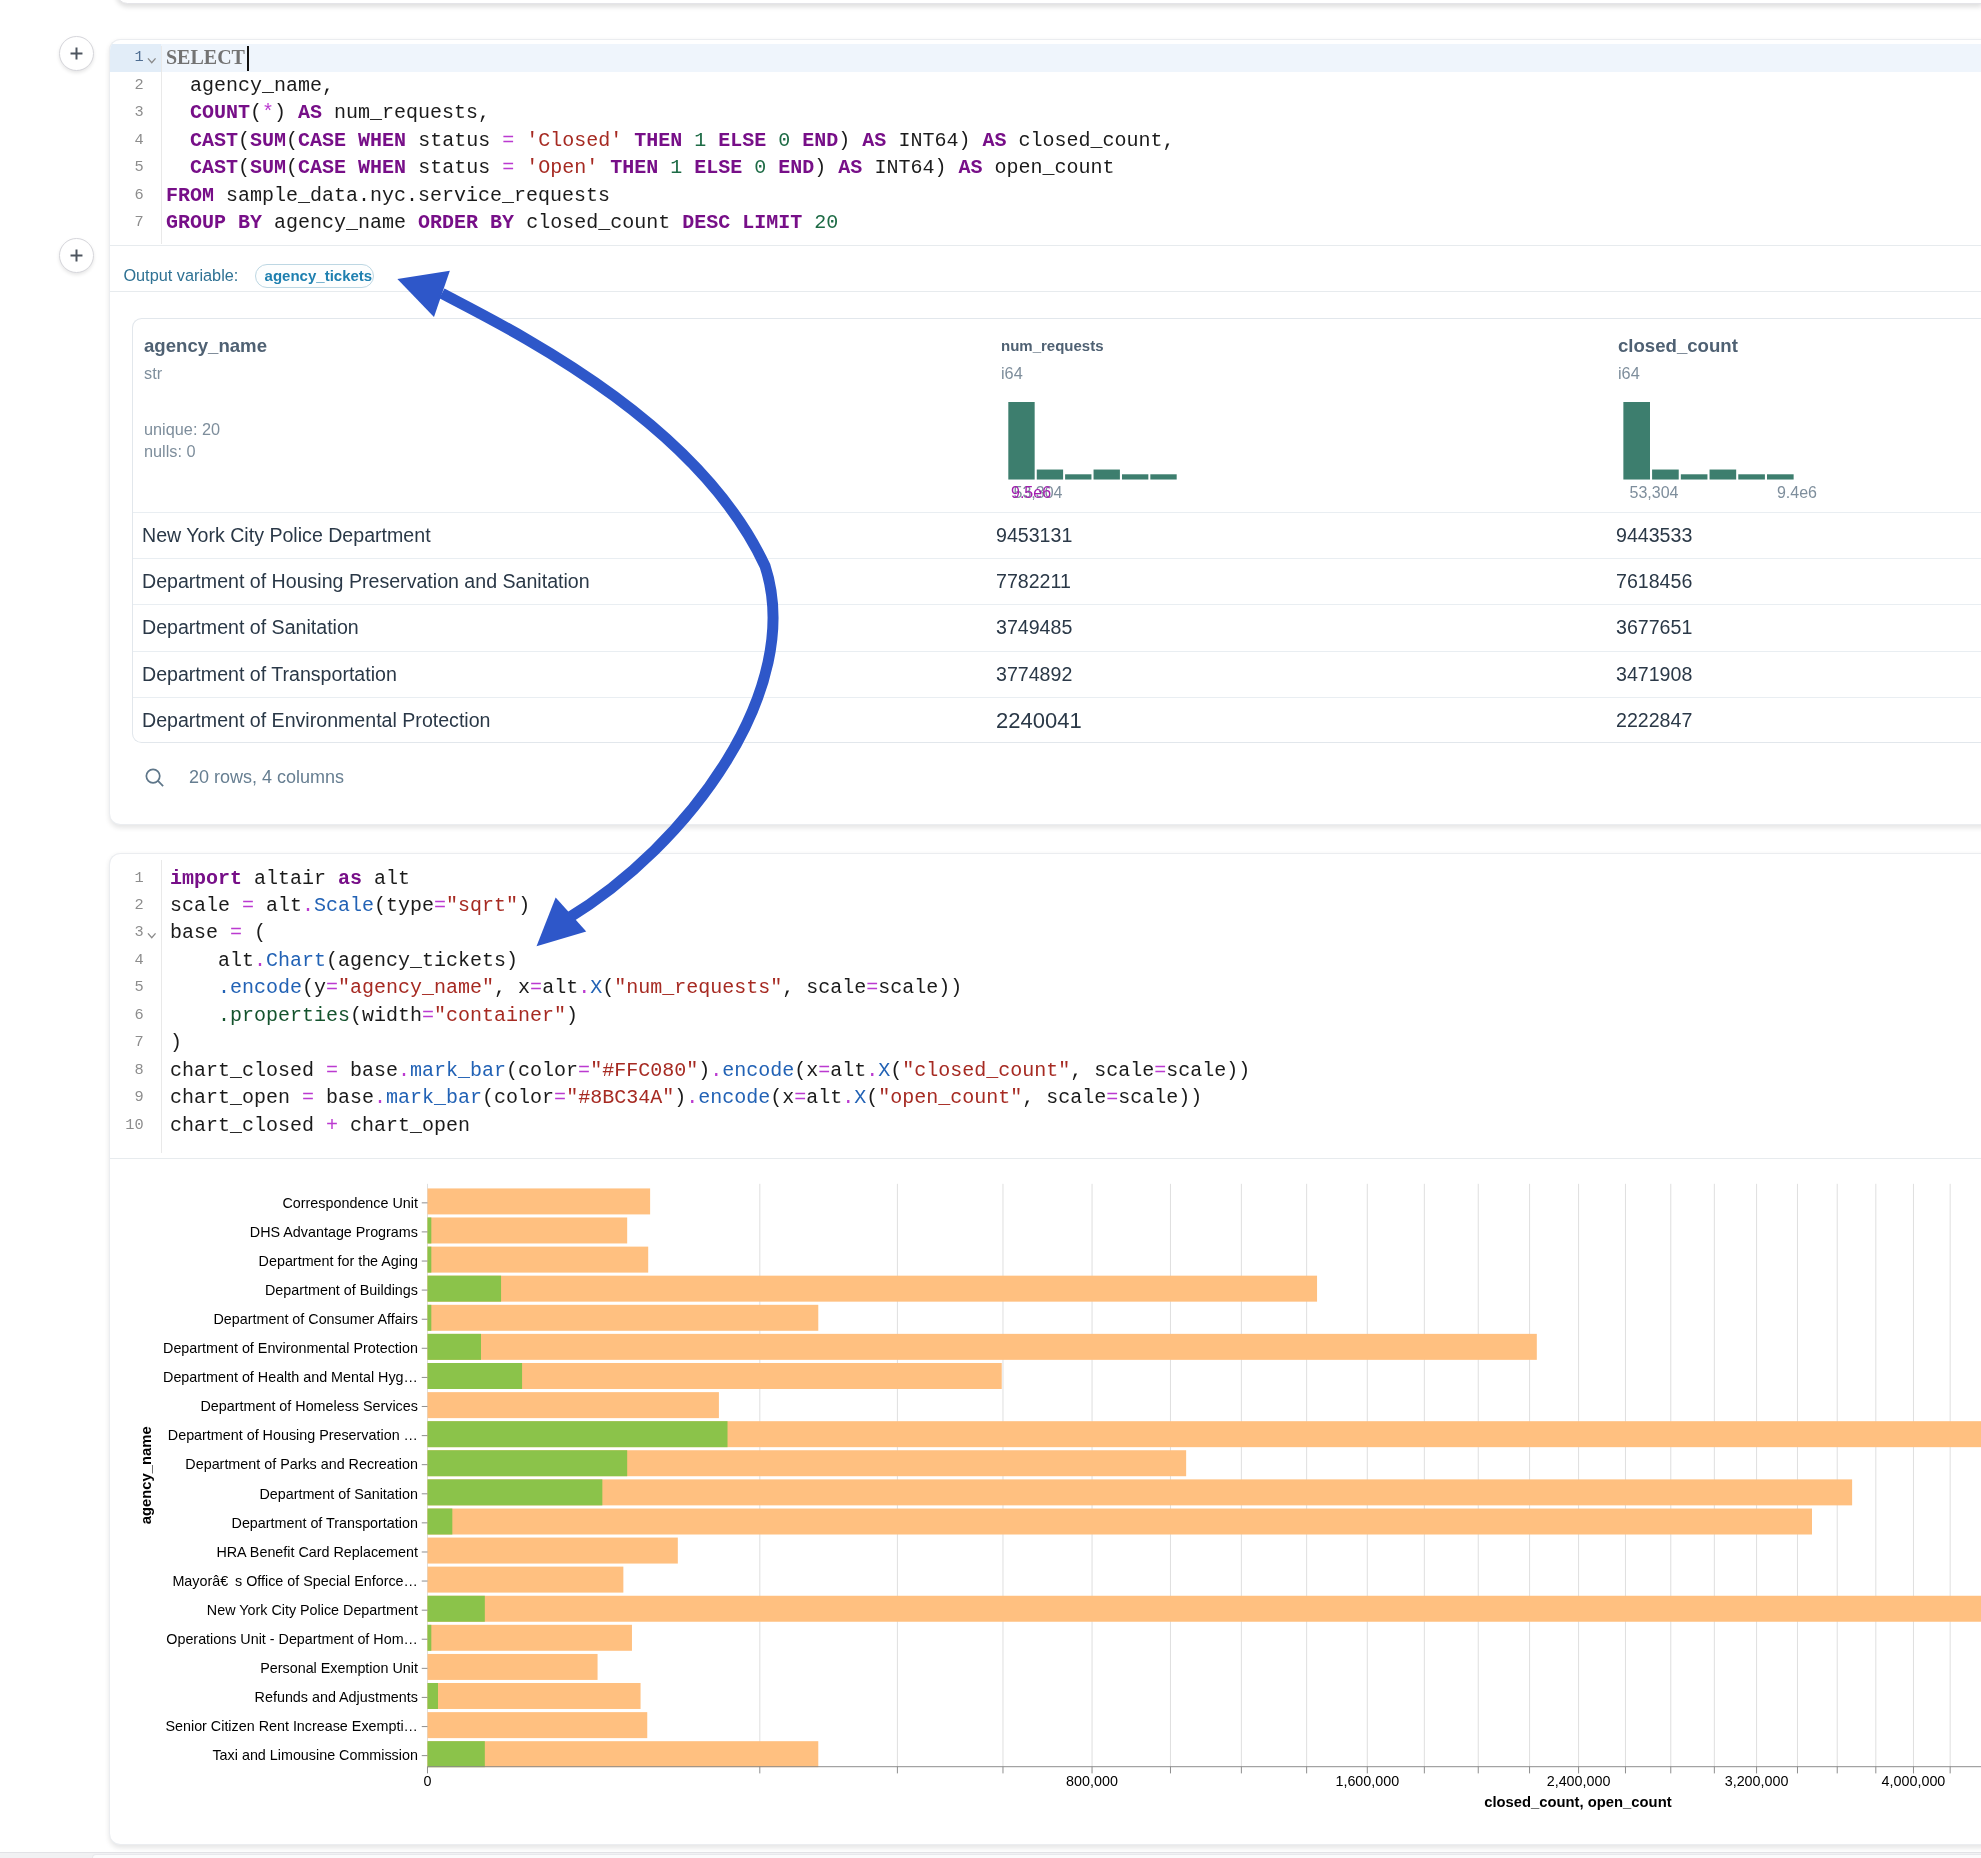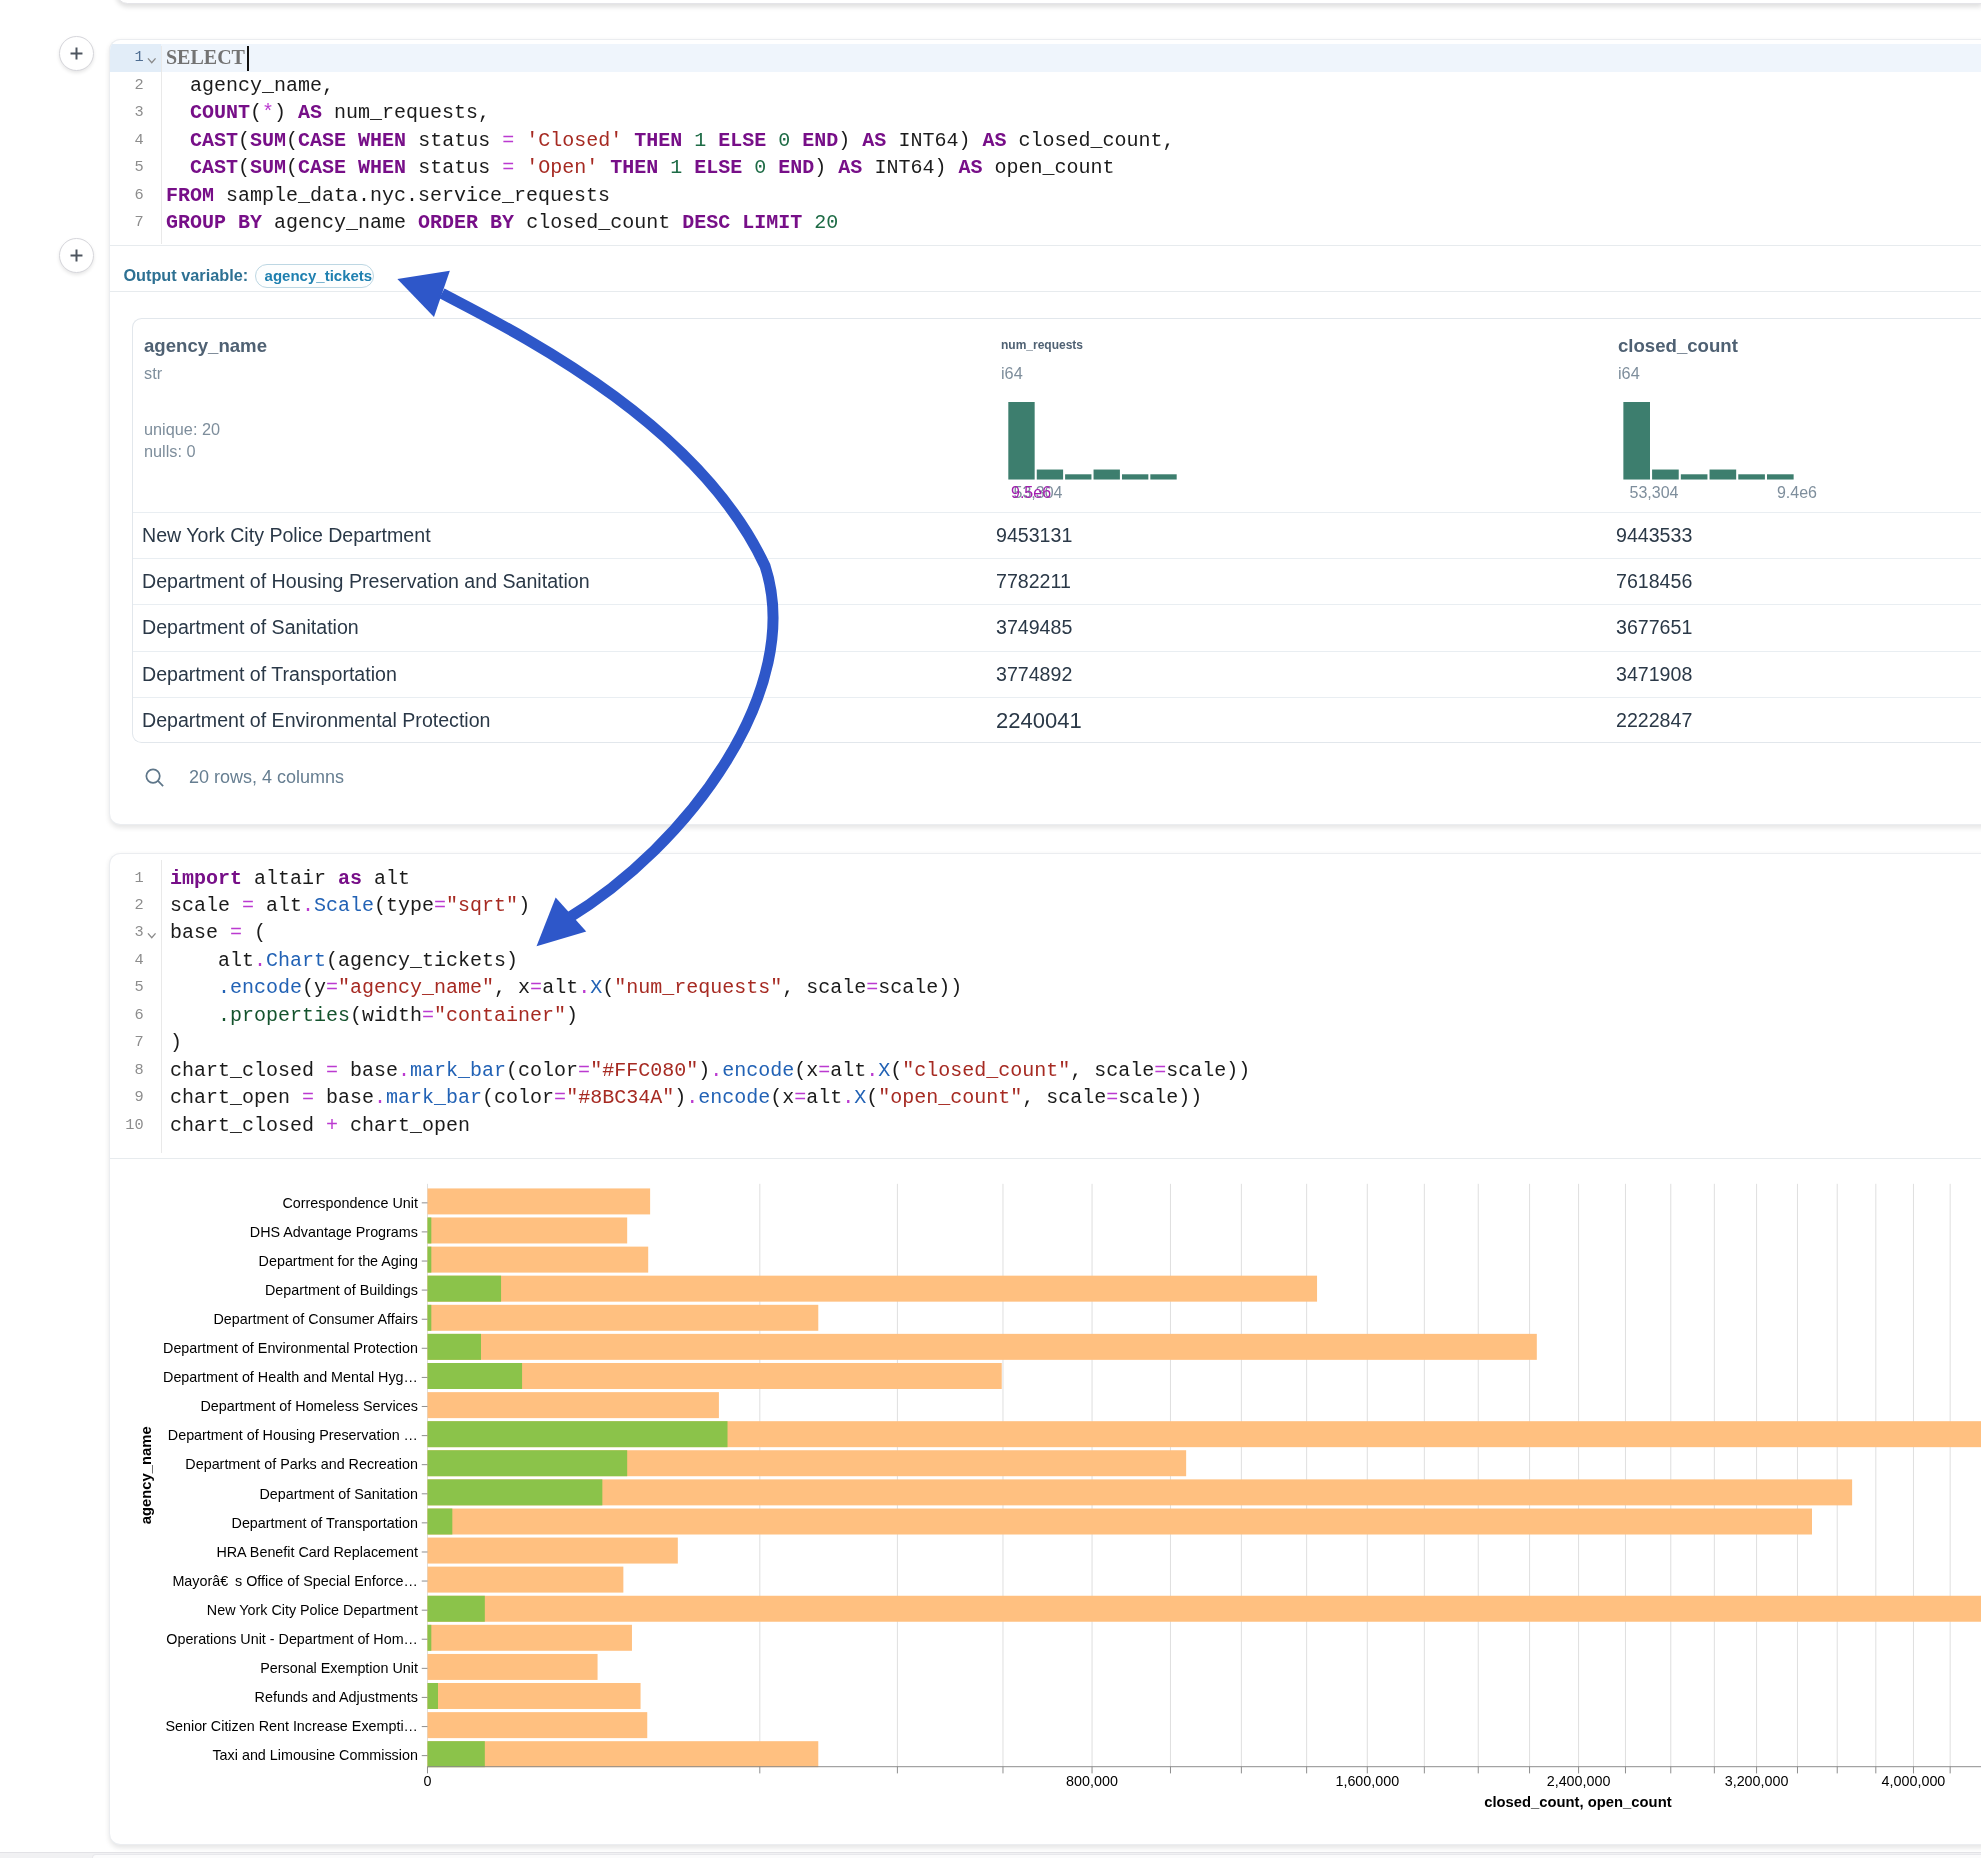--- a/index.html
+++ b/index.html
@@ -34,31 +34,31 @@
 <div class="abs code" style="left:56px; top:114px;">  <span style="color:#770f88;font-weight:bold;">CAST</span>(<span style="color:#770f88;font-weight:bold;">SUM</span>(<span style="color:#770f88;font-weight:bold;">CASE</span> <span style="color:#770f88;font-weight:bold;">WHEN</span> status <span style="color:#bb3ad0;">=</span> <span style="color:#a62a22;">'Open'</span> <span style="color:#770f88;font-weight:bold;">THEN</span> <span style="color:#1d6b45;">1</span> <span style="color:#770f88;font-weight:bold;">ELSE</span> <span style="color:#1d6b45;">0</span> <span style="color:#770f88;font-weight:bold;">END</span>) <span style="color:#770f88;font-weight:bold;">AS</span> INT64) <span style="color:#770f88;font-weight:bold;">AS</span> open_count</div>
 <div class="abs lnum" style="left:7.6px; top:142px; width:26px; line-height:27.4px; color:#8d8d8d;">6</div>
 <div class="abs code" style="left:56px; top:142px;"><span style="color:#770f88;font-weight:bold;">FROM</span> sample_data.nyc.service_requests</div>
 <div class="abs lnum" style="left:7.6px; top:169px; width:26px; line-height:27.4px; color:#8d8d8d;">7</div>
 <div class="abs code" style="left:56px; top:169px;"><span style="color:#770f88;font-weight:bold;">GROUP</span> <span style="color:#770f88;font-weight:bold;">BY</span> agency_name <span style="color:#770f88;font-weight:bold;">ORDER</span> <span style="color:#770f88;font-weight:bold;">BY</span> closed_count <span style="color:#770f88;font-weight:bold;">DESC</span> <span style="color:#770f88;font-weight:bold;">LIMIT</span> <span style="color:#1d6b45;">20</span></div>
 <svg class="abs" width="11.5" height="7.6" viewBox="0 0 12 8" style="left:36px; top:17px;">
       <path d="M2 1.5 L6 6 L10 1.5" stroke="#8a8a8a" stroke-width="1.4" fill="none"></path>
     </svg>
 <div class="abs" style="left:137px; top:5.7px; width:1.7px; height:25px; background:#111;"></div>
 <div class="abs" style="left:0; top:205px; right:0; height:1px; background:#e7ebee;"></div>
-<div class="abs" style="left:13.4px; top:224px; font-size:16.3px; font-weight:bold; color:#2e7193; line-height:23px;">Output variable:&nbsp;</div>
+<div class="abs" style="left:13.4px; top:224px; font-size:16.3px; font-weight:normal; color:#2e7193; line-height:23px;">Output variable:&nbsp;</div>
 <div class="abs" style="left:145px; top:224px; width:119px; height:24px; border:1.2px solid #bdd7e3;border-radius:12.4px; overflow:hidden; background:#fdfefe;">
       <div style="padding-left:8.6px; font-size:15px; font-weight:bold; color:#1f80b0; line-height:22px; white-space:nowrap;">agency_tickets</div>
     </div>
 <div class="abs" style="left:0; top:251px; right:0; height:1px; background:#e7ebee;"></div>
 <div class="abs" style="left:22px; top:278px; width:1879px; height:425px;border:1px solid #e2e7ec; border-radius:9.6px 0 0 9.6px; border-right:none;"></div>
 <div class="abs" style="left:34px; top:293px; font-size:18.6px; font-weight:bold; color:#4f6173; line-height:25px;">agency_name</div>
 <div class="abs" style="left:34px; top:323px; font-size:16.3px; color:#7e8e9c; line-height:21px;">str</div>
 <div class="abs" style="left:34px; top:379px; font-size:16.3px; color:#7e8e9c; line-height:21px;">unique: 20</div>
 <div class="abs" style="left:34px; top:401px; font-size:16.3px; color:#7e8e9c; line-height:21px;">nulls: 0</div>
-<div class="abs" style="left:891px; top:293px; font-size:12px; font-weight:bold; color:#4f6173; line-height:25px;">num_requests</div>
+<div class="abs" style="left:891px; top:293px; font-size:15px; font-weight:bold; color:#4f6173; line-height:25px;">num_requests</div>
 <div class="abs" style="left:891px; top:323px; font-size:16.3px; color:#7e8e9c; line-height:21px;">i64</div>
 <svg class="abs" width="169" height="78" viewBox="0 0 177 82" style="left:898px; top:362px;">
       <rect x="0.0" y="0.0" width="27.7" height="81.5" fill="#3d7e6e"></rect>
       <rect x="29.9" y="71.0" width="27.7" height="10.5" fill="#3d7e6e"></rect>
       <rect x="59.7" y="76.0" width="27.7" height="5.5" fill="#3d7e6e"></rect>
       <rect x="89.6" y="71.0" width="27.7" height="10.5" fill="#3d7e6e"></rect>
       <rect x="119.5" y="76.0" width="27.7" height="5.5" fill="#3d7e6e"></rect>
       <rect x="149.3" y="76.0" width="27.7" height="5.5" fill="#3d7e6e"></rect>
     </svg>
 <div class="abs" style="left:759px; top:443px; width:338px; text-align:center; font-size:16px; color:#7e8e9c; line-height:20px;">53,304</div>

